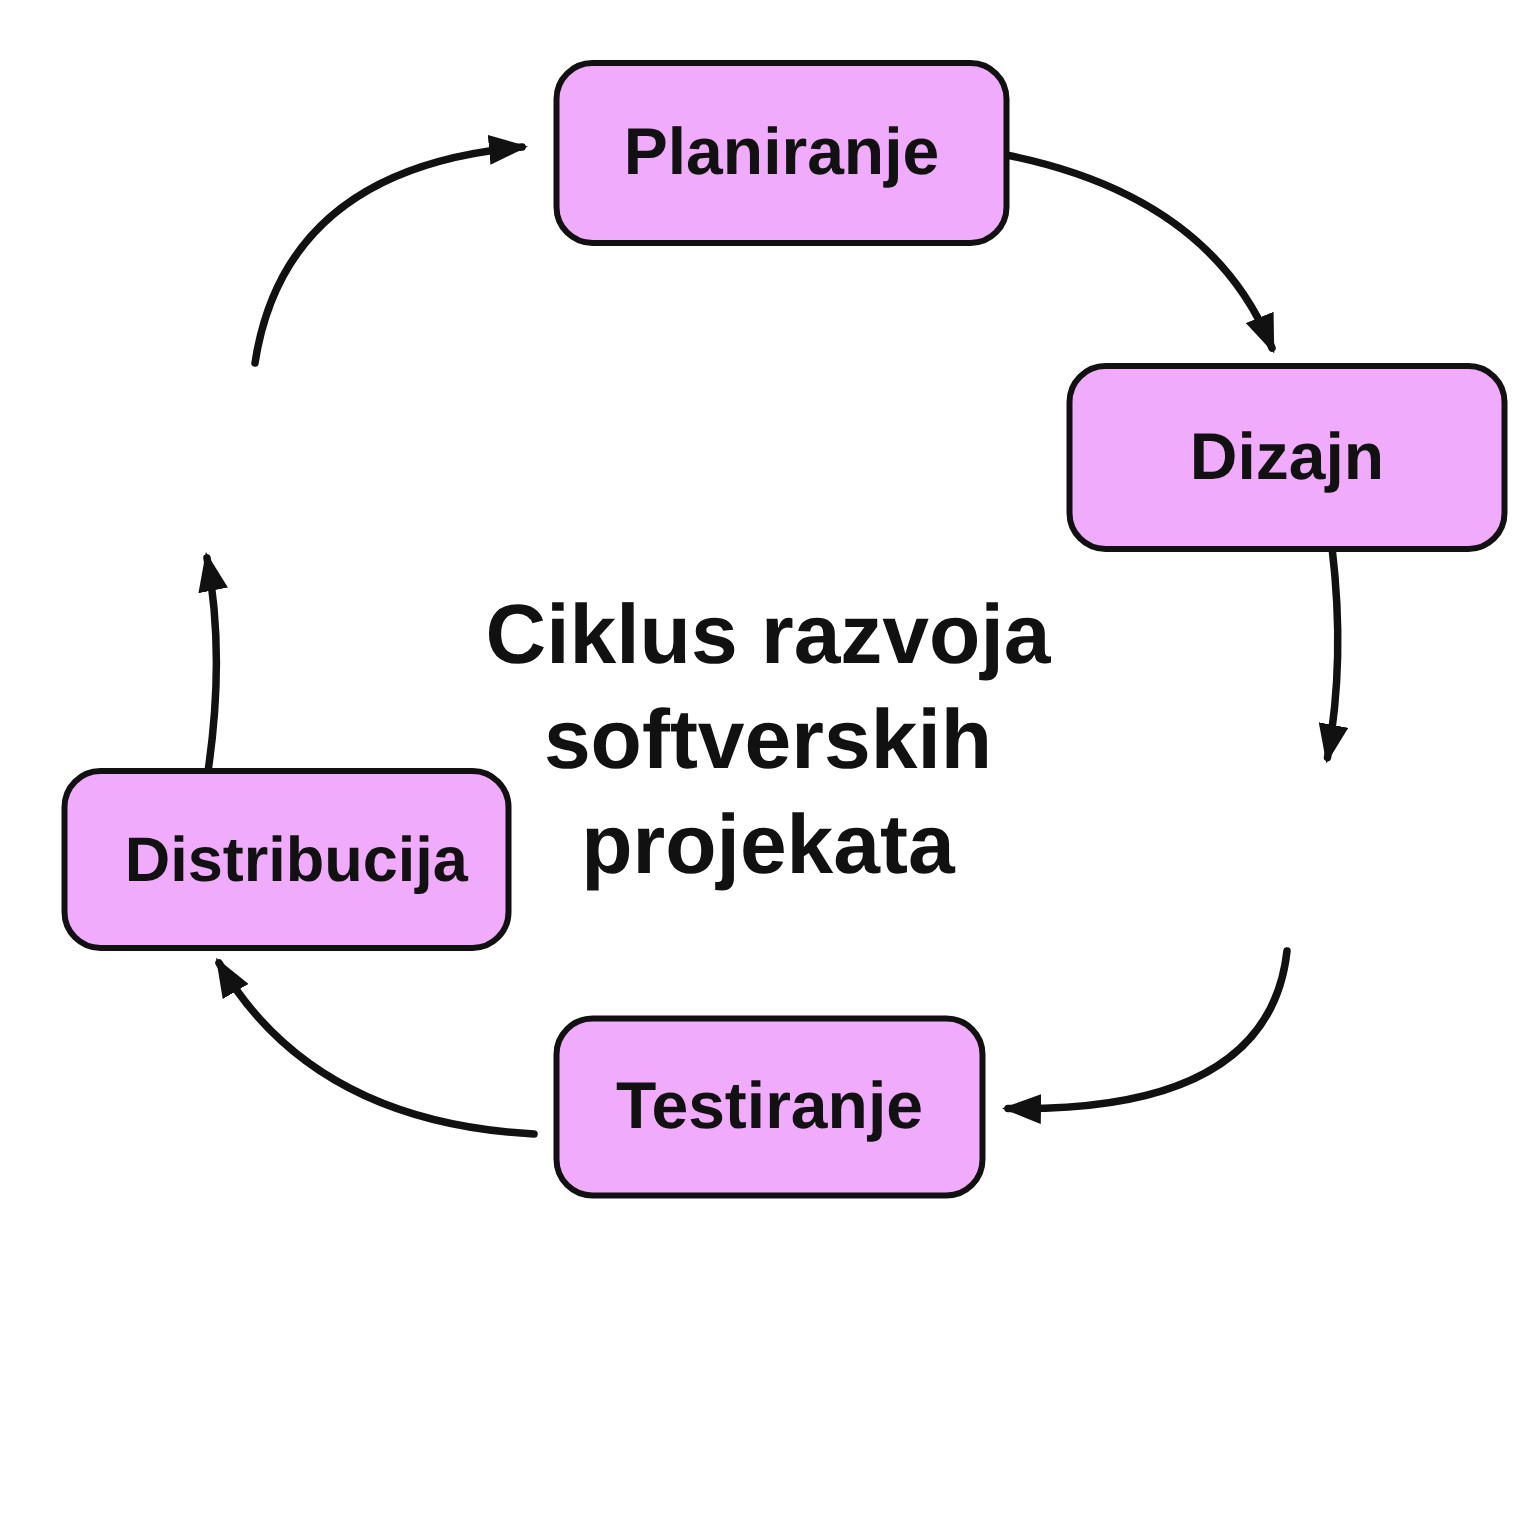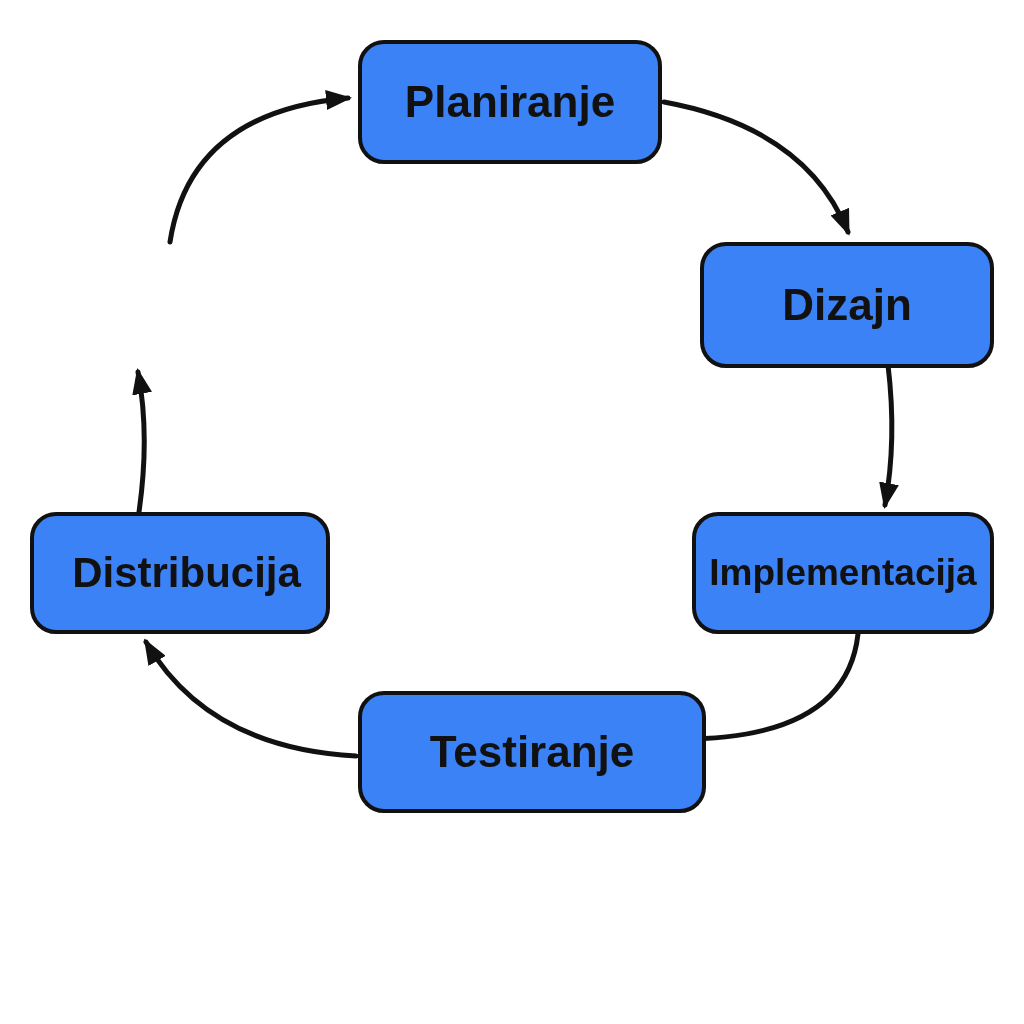--- a/index.html
+++ b/index.html
@@ -19,36 +19,37 @@
     position: absolute;
     left: 0;
     top: 0;
     width: 1024px;
     height: 1024px;
     z-index: 1;
   }
   .node {
     position: absolute;
     z-index: 2;
-    background: #3b82f6;
+    background: #f0abfc;
     border: 4px solid #111111;
     border-radius: 26px;
     display: flex;
     align-items: center;
     justify-content: center;
     font-weight: bold;
     font-size: 44px;
     color: #111111;
     white-space: nowrap;
     box-sizing: border-box;
+    margin-left: 11px;
   }
   #node-planiranje     { left: 358px; top: 40px;  width: 304px; height: 124px; }
   #node-dizajn         { left: 700px; top: 242px; width: 294px; height: 126px; }
   #node-implementacija { left: 692px; top: 512px; width: 302px; height: 122px; font-size: 37px; }
-  #node-testiranje     { left: 358px; top: 691px; width: 348px; height: 122px; }
+  #node-testiranje     { left: 358px; top: 677px; width: 288px; height: 122px; }
   #node-distribucija   { left: 30px;  top: 512px; width: 300px; height: 122px; font-size: 42px; padding-left: 13px; }
   #node-odrzavanje     { left: 28px;  top: 240px; width: 302px; height: 123px; }
   #center-title {
     position: absolute;
     z-index: 2;
     left: 262px;
     top: 388px;
     width: 500px;
     text-align: center;
     font-weight: bold;
@@ -77,27 +78,29 @@
   </svg>
 
   <div id="node-planiranje" class="node">
     <span>Planiranje</span>
   </div>
 
   <div id="node-dizajn" class="node">
     <span>Dizajn</span>
   </div>
 
-  <div id="node-implementacija" class="node">
-    <span>Implementacija</span>
-  </div>
 
   <div id="node-testiranje" class="node">
     <span>Testiranje</span>
   </div>
 
   <div id="node-distribucija" class="node">
     <span>Distribucija</span>
   </div>
 
 
+  <div id="center-title">
+    <div>Ciklus razvoja</div>
+    <div>softverskih</div>
+    <div>projekata</div>
+  </div>
 
 </div>
 
 </body></html>

